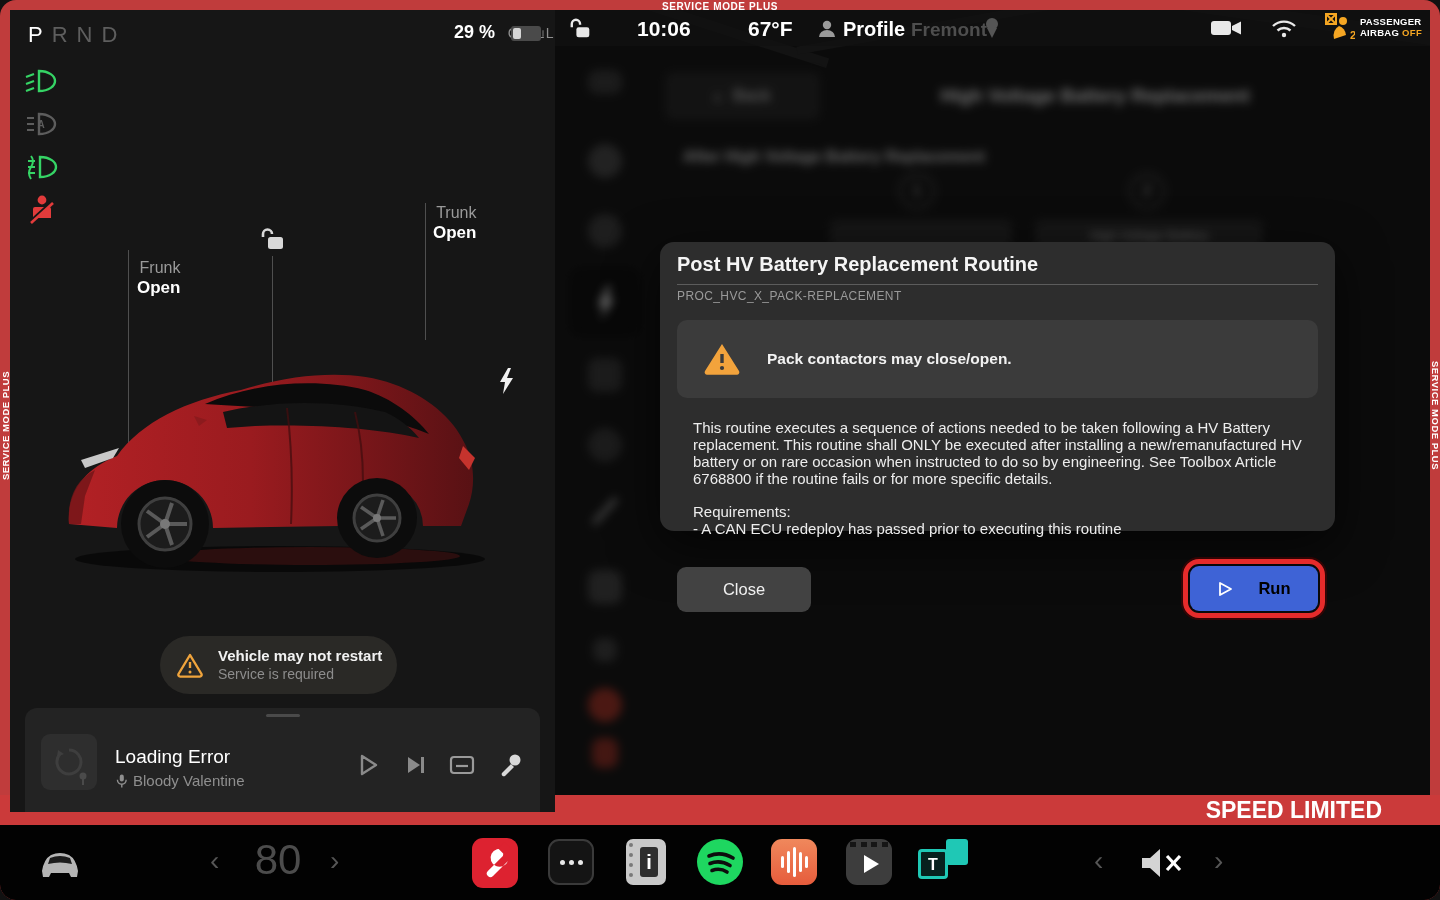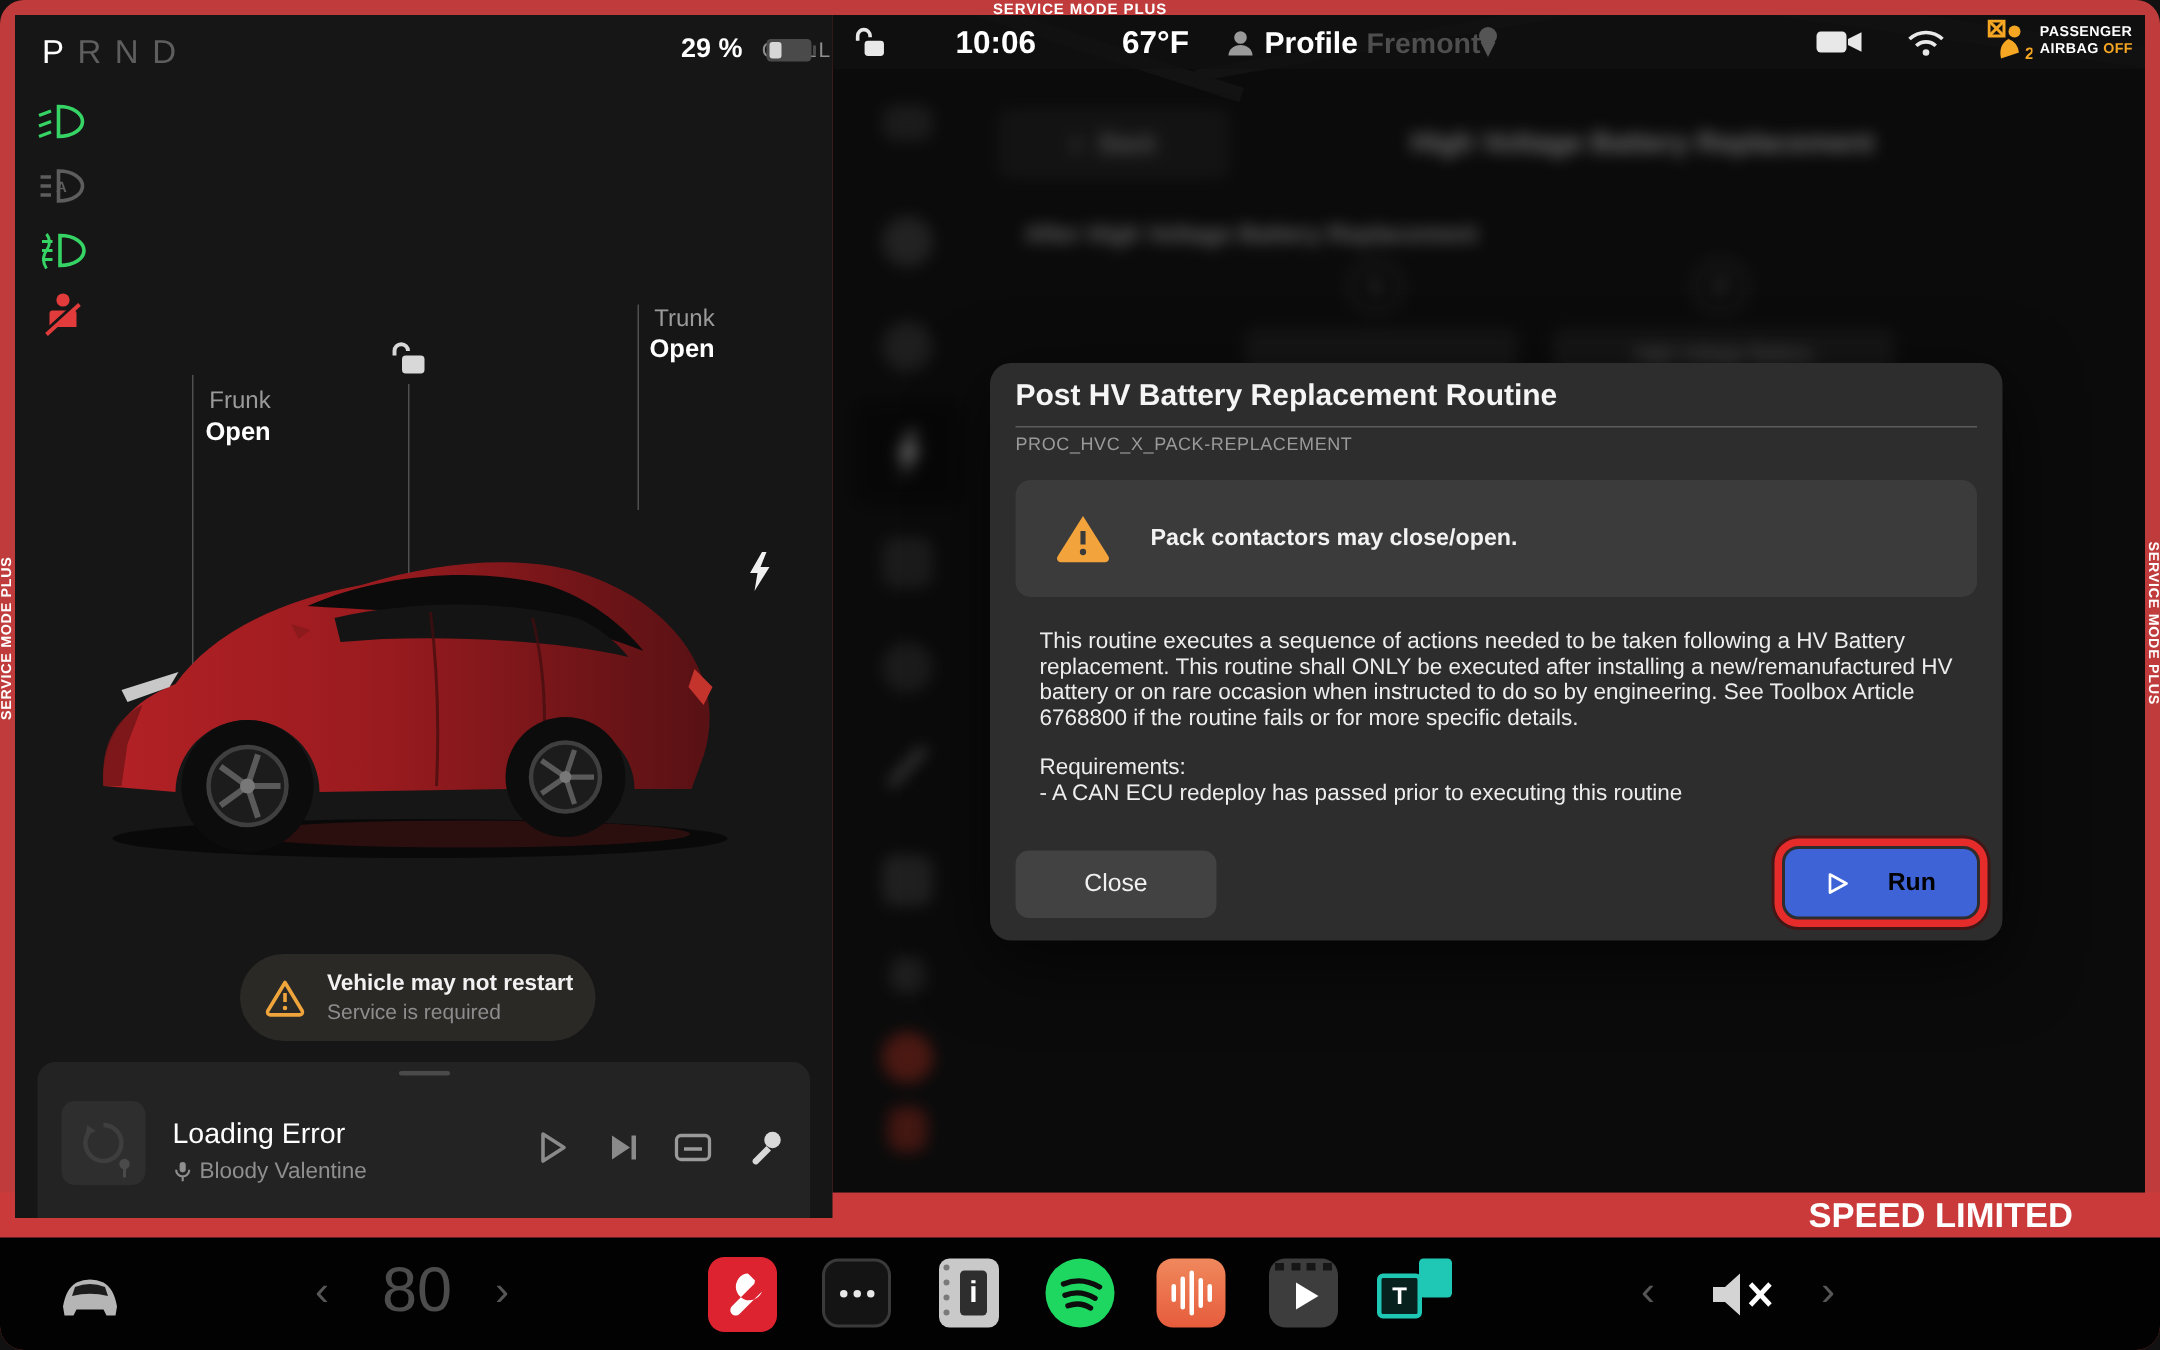--- a/index.html
+++ b/index.html
@@ -89,21 +89,21 @@
   .page-title { position:absolute; left:290px; top:75px; width:500px; text-align:center;
                 color:#ededed; font-size:19px; font-weight:bold; }
   .section-title { position:absolute; left:128px; top:138px; color:#d6d6d6; font-size:16px; font-weight:bold; }
   .step-circle { position:absolute; top:163px; width:36px; height:36px; border:2px solid #555;
                  border-radius:50%; color:#bbb; font-size:16px; display:flex;
                  align-items:center; justify-content:center; }
   .step-pill { position:absolute; top:210px; height:30px; background:#2d2d2d; border-radius:6px;
                color:#cfcfcf; font-size:13px; display:flex; align-items:center; justify-content:center; }
 
   
-  .modal { position:absolute; left:105px; top:232px; width:675px; height:385px;
+  .modal { position:absolute; left:105px; top:232px; width:675px; height:289px;
            background:#2d2d2d; border-radius:14px; z-index:6;
            box-shadow:0 14px 50px rgba(0,0,0,.65); }
   .modal-title { position:absolute; left:17px; top:11px; color:#f5f5f5; font-size:20px; font-weight:bold; }
   .modal-hr { position:absolute; left:17px; right:17px; top:42px; height:1px; background:#5c5c5c; }
   .modal-code { position:absolute; left:17px; top:47px; color:#9a9a9a; font-size:12px; letter-spacing:.4px; }
   .warn-box { position:absolute; left:17px; top:78px; width:641px; height:78px;
               background:#3b3b3b; border-radius:10px; display:flex; align-items:center; padding-left:26px; }
   .warn-box .wtxt { margin-left:26px; color:#f2f2f2; font-size:15.5px; font-weight:700; }
   .modal-body { position:absolute; left:33px; top:177px; width:614px; color:#ededed;
                 font-size:15px; line-height:17px; }

